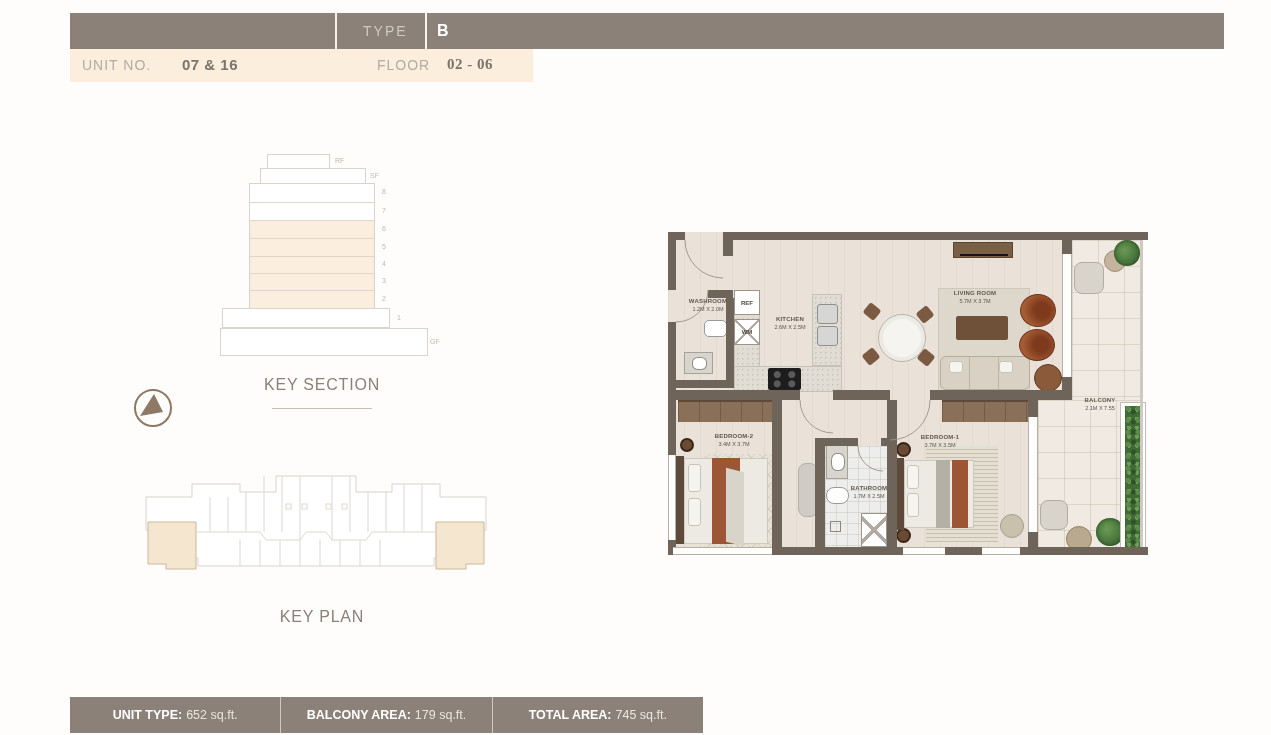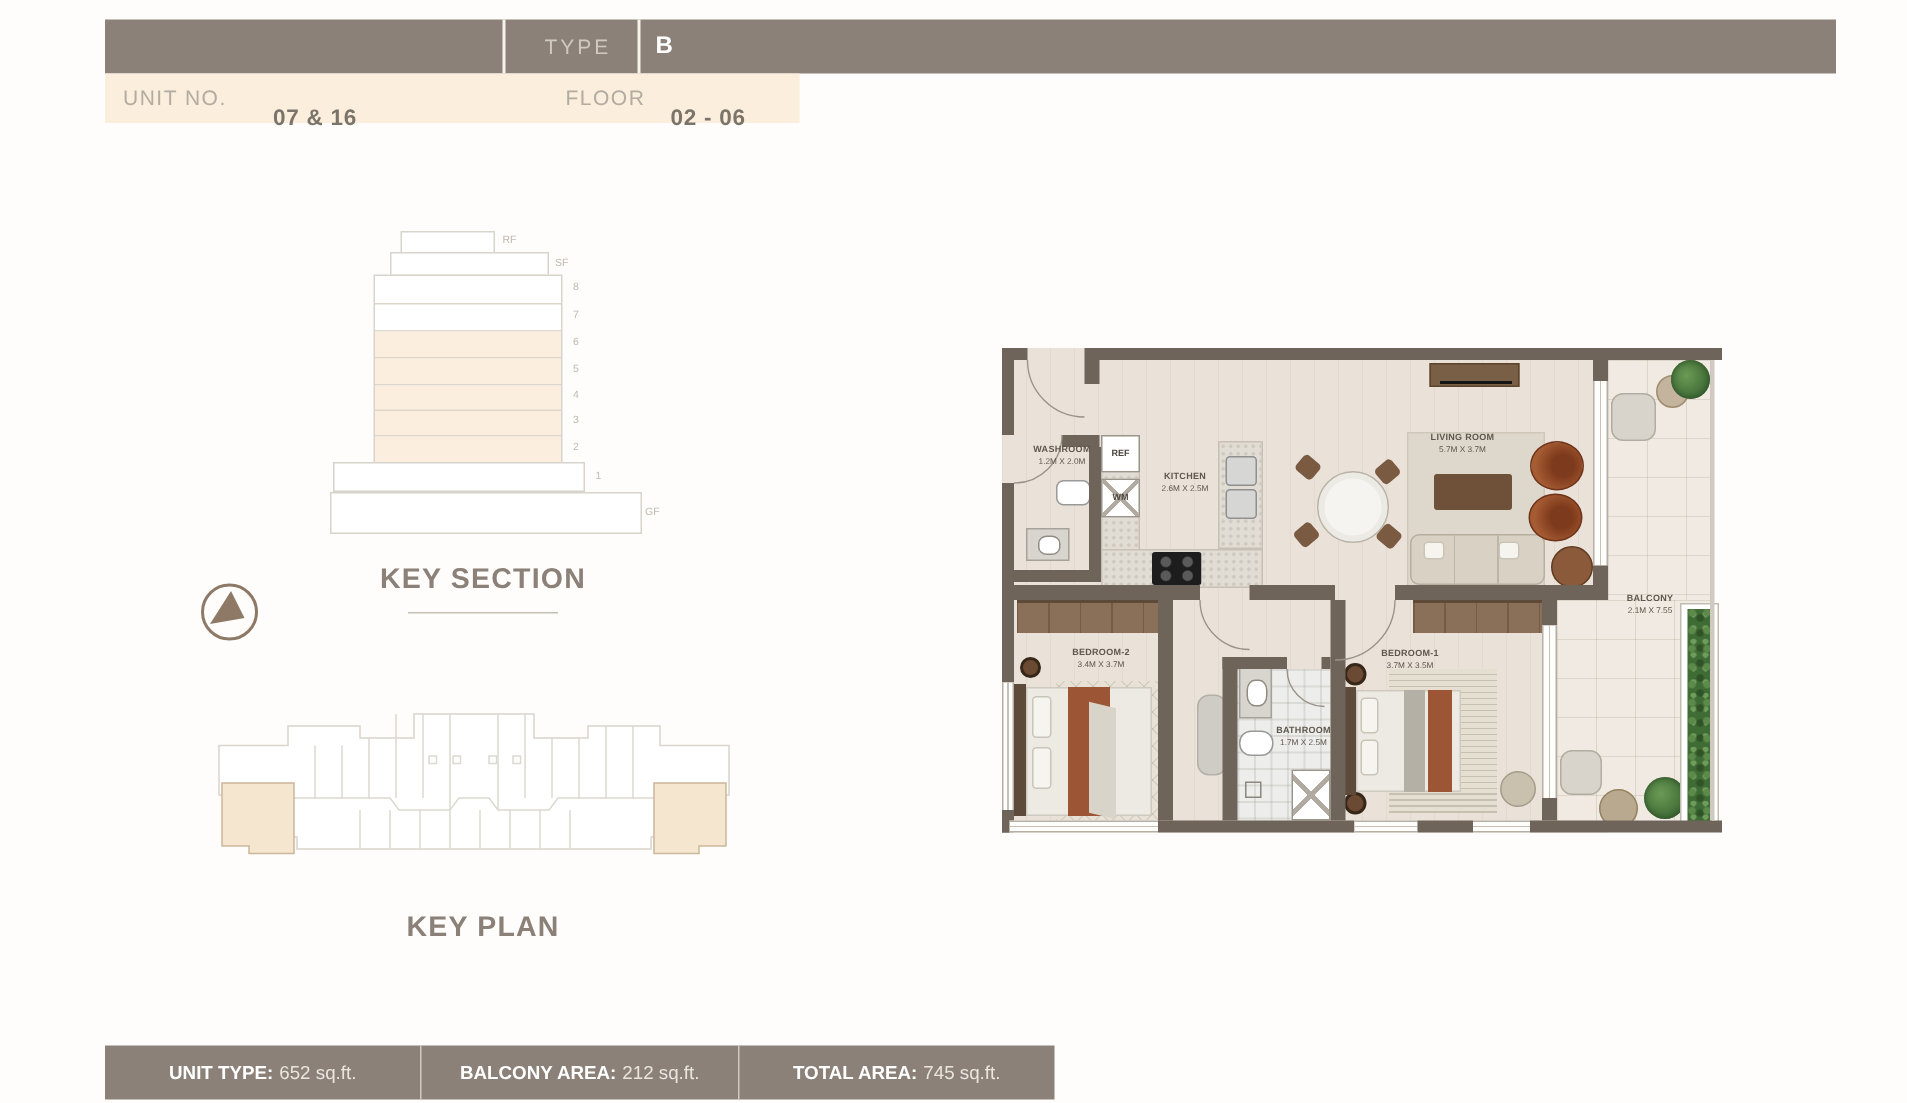--- a/index.html
+++ b/index.html
@@ -8,29 +8,29 @@
   .abs{position:absolute;}
 
   
   .hdr{position:absolute;left:70px;top:13px;width:1154px;height:36px;background:#8b8178;}
   .hdr-title{position:absolute;left:12px;top:8px;color:#fff;font-size:17px;font-weight:bold;letter-spacing:.5px;}
   .hdr-div{position:absolute;top:0;width:2px;height:36px;background:#f7f3ec;}
   .hdr-type{position:absolute;left:293px;top:10px;color:#cfc9c0;font-size:14px;letter-spacing:2px;}
   .hdr-b{position:absolute;left:367px;top:9px;color:#fff;font-size:16px;font-weight:bold;}
   .sub{position:absolute;left:70px;top:49px;width:463px;height:33px;background:#fbeedd;}
   .sub-l{position:absolute;top:8px;color:#b3aca2;font-size:14px;letter-spacing:1px;}
-  .sub-v{position:absolute;top:21px;color:#7b746a;font-size:15px;font-weight:bold;letter-spacing:.5px;text-align:center;}
+  .sub-v{position:absolute;top:7px;color:#7b746a;font-size:15px;font-weight:bold;letter-spacing:.5px;text-align:center;}
 
   
   .ks-box{position:absolute;background:#fff;border:1px solid #d8d3cb;box-sizing:border-box;}
   .ks-floor{position:absolute;left:0;width:100%;box-sizing:border-box;border-bottom:1px solid #ddd6cc;}
   .ks-floor.hi{background:#fbeede;}
   .ks-lbl{position:absolute;font-size:7px;color:#c0bab0;}
-  .sec-title{position:absolute;transform:translateX(-50%);color:#8b8178;font-size:19px;
-             font-weight:bold;letter-spacing:.8px;white-space:nowrap;}
+  .sec-title{position:absolute;transform:translateX(-50%);color:#8b8178;font-size:16px;
+             font-weight:normal;letter-spacing:.8px;white-space:nowrap;}
   .ks-underline{position:absolute;left:272px;top:408px;width:100px;height:1px;background:#c5bfb6;}
 
   
   .plan{position:absolute;left:668px;top:232px;width:480px;height:323px;}
   .floor-wood{position:absolute;background-color:#eae2d9;
     background-image:repeating-linear-gradient(90deg,rgba(160,140,120,.10) 0 1px,transparent 1px 16px);}
   .floor-tile{position:absolute;background-color:#f0eae2;
     background-image:linear-gradient(rgba(170,158,140,.28) 1px,transparent 1px),
                      linear-gradient(90deg,rgba(170,158,140,.28) 1px,transparent 1px);
     background-size:26px 26px;}
@@ -109,21 +109,21 @@
   <div class="hdr">
     <div class="hdr-div" style="left:265px;"></div>
     <div class="hdr-type">TYPE</div>
     <div class="hdr-div" style="left:355px;"></div>
     <div class="hdr-b">B</div>
   </div>
   <div class="sub">
     <span class="sub-l" style="left:12px;">UNIT NO.</span>
     <span class="sub-v" style="left:112px;">07 &amp; 16</span>
     <span class="sub-l" style="left:307px;">FLOOR</span>
-    <span class="sub-v" style="left:377px;">02 - 06</span>
+    <span class="sub-v" style="left:377px;font-family:Liberation Serif, serif;">02 - 06</span>
   </div>
 
   <div>
     <div class="ks-box" style="left:267px;top:154px;width:63px;height:15px;"></div>
     <div class="ks-box" style="left:260px;top:168px;width:106px;height:16px;"></div>
     <div class="ks-box" style="left:249px;top:183px;width:126px;height:125px;">
       <div class="ks-floor" style="top:0;height:19px;"></div>
       <div class="ks-floor" style="top:19px;height:18px;"></div>
       <div class="ks-floor hi" style="top:37px;height:18px;"></div>
       <div class="ks-floor hi" style="top:55px;height:18px;"></div>
@@ -331,21 +331,21 @@
     </div>
   </div>
 
   <div class="footer">
     <div class="fcell">
       <span class="flabel">UNIT TYPE:</span>
       <span class="fval">652 sq.ft.</span>
     </div>
     <div class="fcell">
       <span class="flabel">BALCONY AREA:</span>
-      <span class="fval">212 sq.ft.</span>
+      <span class="fval">179 sq.ft.</span>
     </div>
     <div class="fcell">
       <span class="flabel">TOTAL AREA:</span>
       <span class="fval">745 sq.ft.</span>
     </div>
   </div>
 
 </div>
 
 </body></html>

